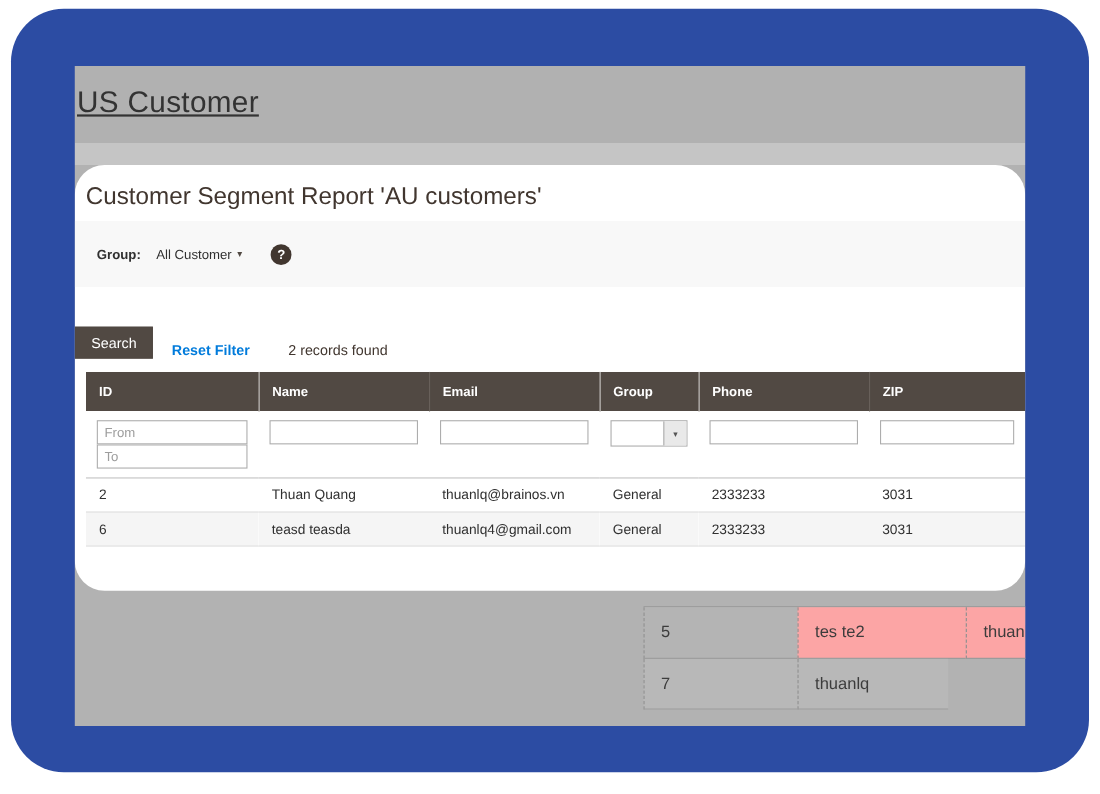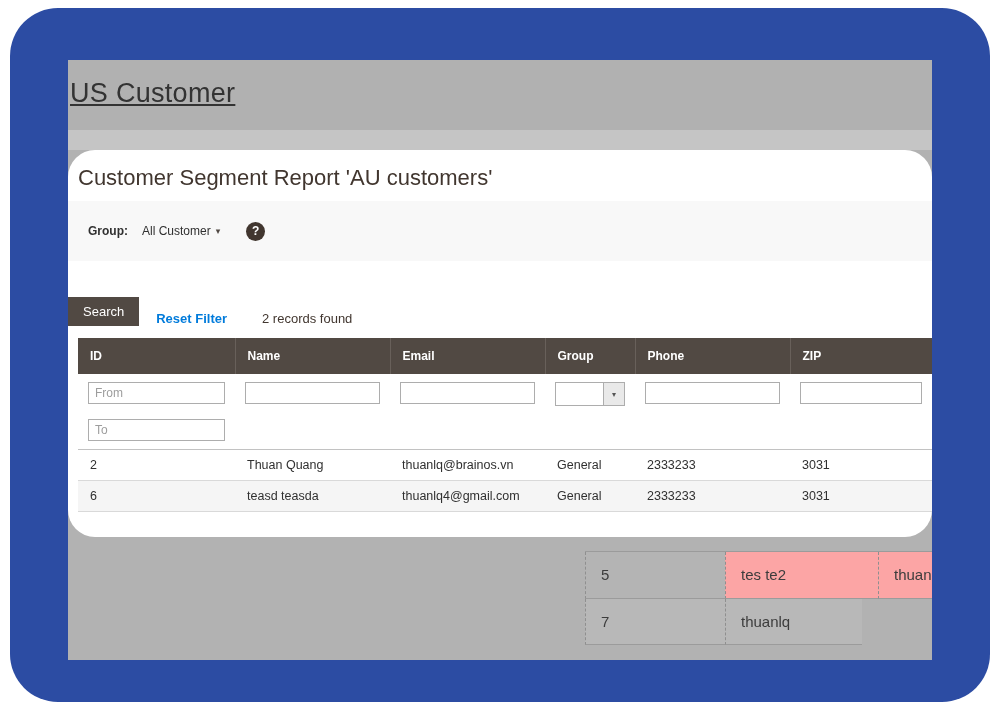--- a/index.html
+++ b/index.html
@@ -44,21 +44,21 @@
   table.grid th { background:#514943; color:#ffffff; font-size:12px; font-weight:bold;
                   text-align:left; padding:11px 12px; border-left:1px solid #68605a;
                   cursor:pointer; white-space:nowrap; overflow:hidden; }
   table.grid th:first-child { border-left:none; }
 
   tr.filter-row td { background:#ffffff; padding:8px 10px; vertical-align:top;
                      border-bottom:1px solid #c2c2c2; }
   .f-input { display:block; width:100%; height:22px; border:1px solid #adadad;
              padding:0 6px; font-size:12px; color:#8b5cf6; font-family:inherit;
              background:#fff; }
-  .f-input + .f-input { margin-top:15px; }
+  .f-input + .f-input { margin-top:0; }
   ::placeholder { color:#9d9d9d; opacity:1; }
 
   .select-box { display:flex; height:24px; border:1px solid #adadad; background:#fff;
                 width:100%; cursor:pointer; }
   .select-box .sb-val { flex:1; }
   .select-box .sb-arrow { width:21px; background:#e9e9e9; border-left:1px solid #adadad;
                           display:flex; align-items:center; justify-content:center;
                           font-size:8px; color:#555; }
 
   tr.data-row td { font-size:12.5px; color:#303030; padding:8px 12px;

